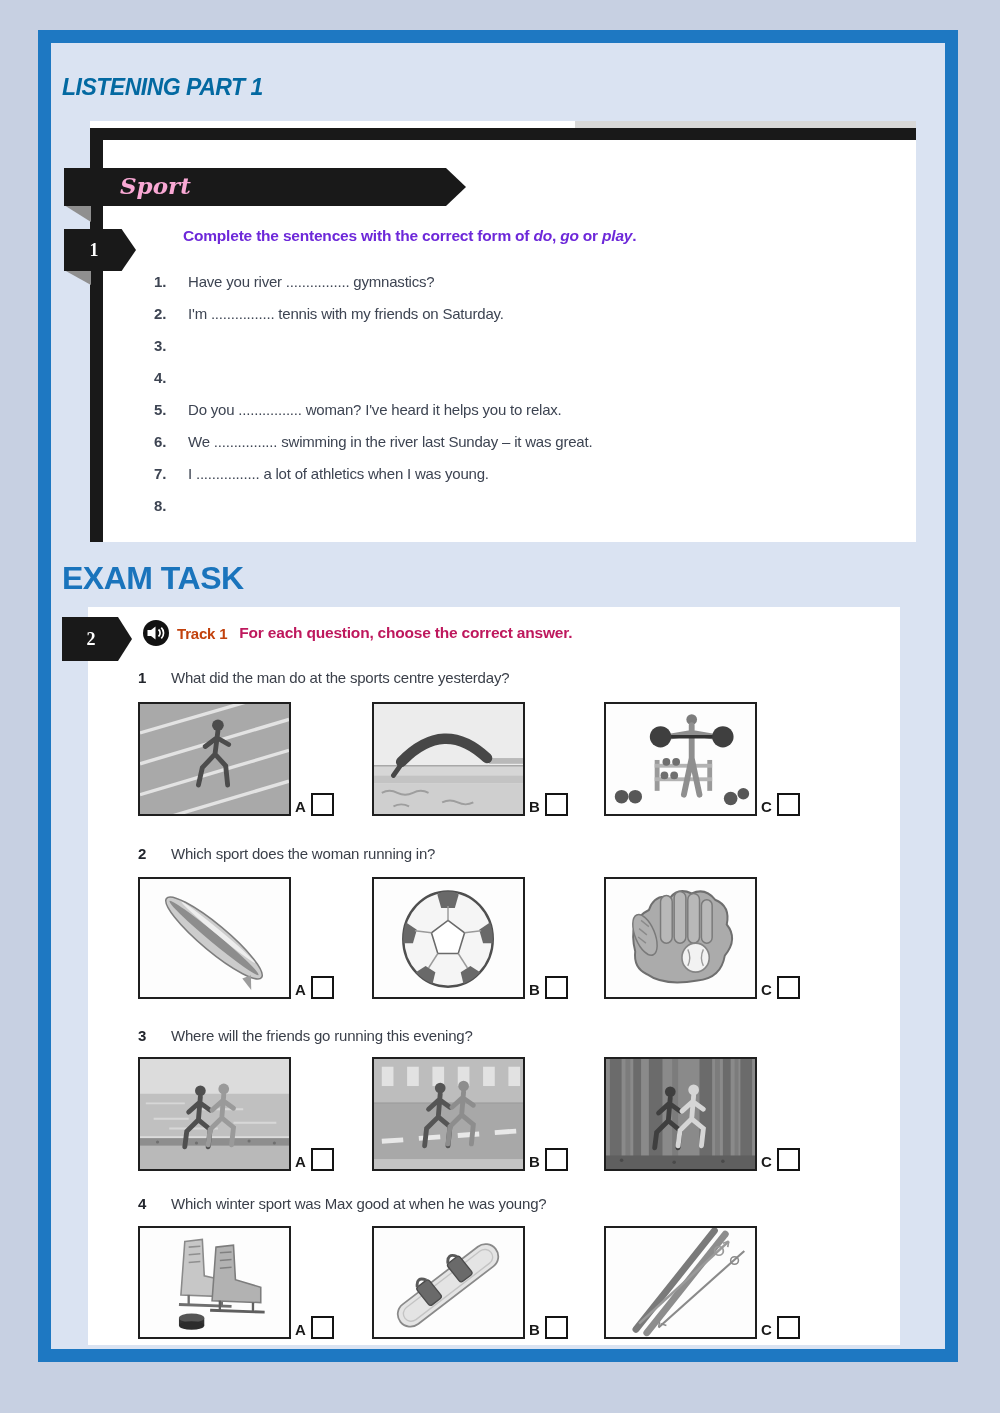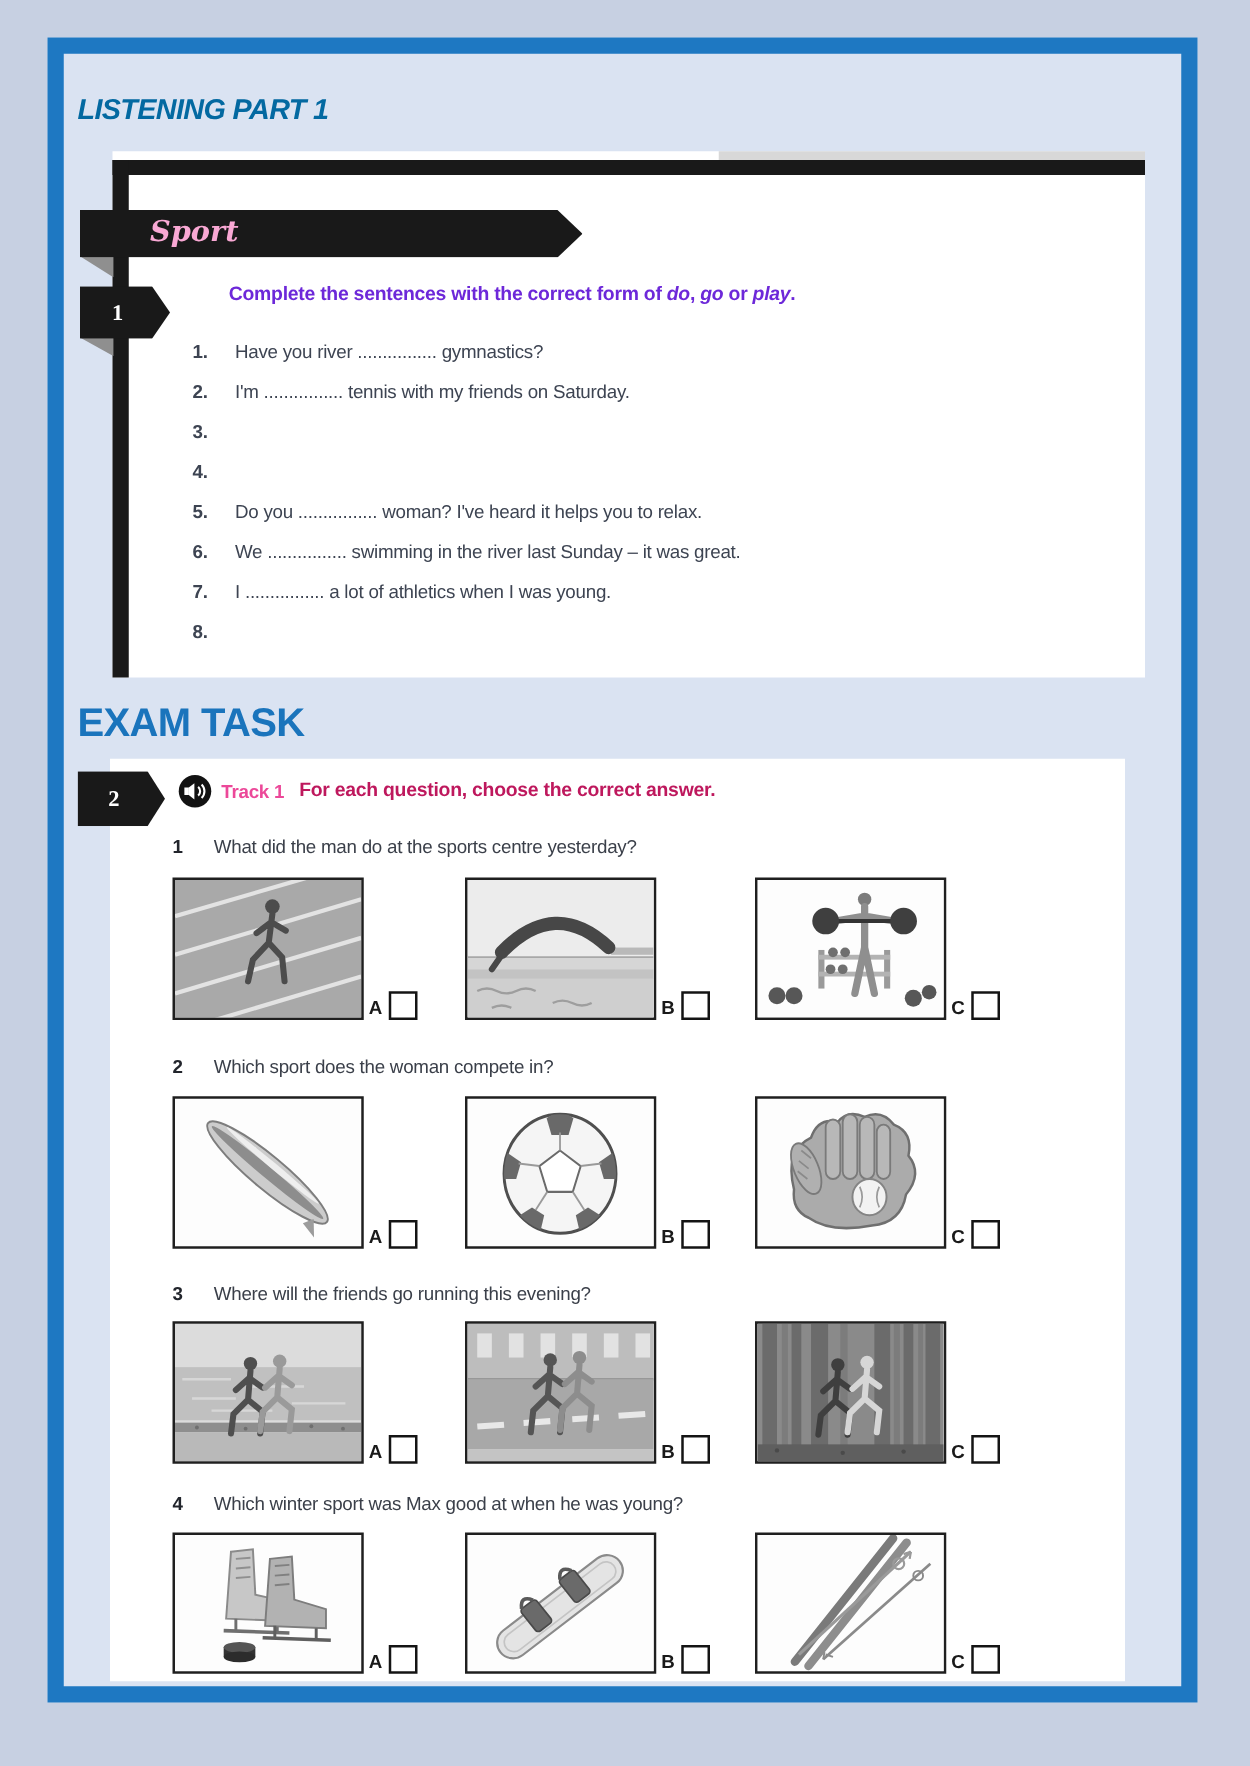--- a/index.html
+++ b/index.html
@@ -54,21 +54,21 @@
     font-size:15.5px;font-weight:bold;color:#6d28d9;letter-spacing:-0.2px;margin-left:29px;
   }
   .instruction i{font-style:italic;}
   .sentences{position:absolute;left:64px;top:150px;width:740px;}
   .sent{display:flex;line-height:21px;margin-bottom:11px;font-size:15px;color:#3d4452;letter-spacing:-0.2px;}
   .sent .n{width:34px;font-weight:bold;flex:none;}
   
   .card2{position:absolute;left:88px;top:607px;width:812px;height:738px;background:#ffffff;}
   .trackrow{position:absolute;left:54px;top:12px;display:flex;align-items:center;}
   .audio-icon{width:28px;height:28px;flex:none;}
-  .track-label{font-size:15px;font-weight:bold;color:#ec4899;margin-left:7px;letter-spacing:-0.2px;}
+  .track-label{font-size:15px;font-weight:bold;color:#c2410c;margin-left:7px;letter-spacing:-0.2px;}
   .track-instruction{font-size:15.5px;font-weight:bold;color:#be185d;margin-left:12px;letter-spacing:-0.2px;}
   .qtext{position:absolute;left:50px;display:flex;font-size:15px;color:#3a3f49;letter-spacing:-0.2px;}
   .qtext .qn{width:33px;font-weight:bold;color:#22252c;flex:none;}
   .qrow{position:absolute;left:0;width:812px;}
   .opt{position:absolute;top:0;height:100%;width:215px;}
   .opt-a{left:50px;} .opt-b{left:284px;} .opt-c{left:516px;}
   .imgbox{
     position:absolute;left:0;top:0;width:153px;height:100%;
     box-sizing:border-box;border:2px solid #1f1f1f;background:#fff;overflow:hidden;
   }
@@ -214,21 +214,21 @@
           <circle cx="120" cy="34" r="11" fill="#3f3f3f"></circle>
         </svg>
       </div>
       <span class="letter">C</span>
       <div class="checkbox"></div>
     </div>
   </div>
 
   <div class="qtext t2">
     <span class="qn">2</span>
-    <span>Which sport does the woman compete in?</span>
+    <span>Which sport does the woman running in?</span>
   </div>
   <div class="qrow r2">
     <div class="opt opt-a">
       <div class="imgbox">
         <svg viewBox="0 0 153 114" preserveAspectRatio="none">
           <rect width="153" height="114" fill="#fdfdfd"></rect>
           <g transform="rotate(38 76 57)">
             <ellipse cx="76" cy="57" rx="62" ry="13" fill="#cccccc" stroke="#7d7d7d" stroke-width="1.6"></ellipse>
             <ellipse cx="76" cy="57" rx="58" ry="4.5" fill="#8d8d8d"></ellipse>
             <ellipse cx="76" cy="50" rx="48" ry="2.5" fill="#eeeeee"></ellipse>

